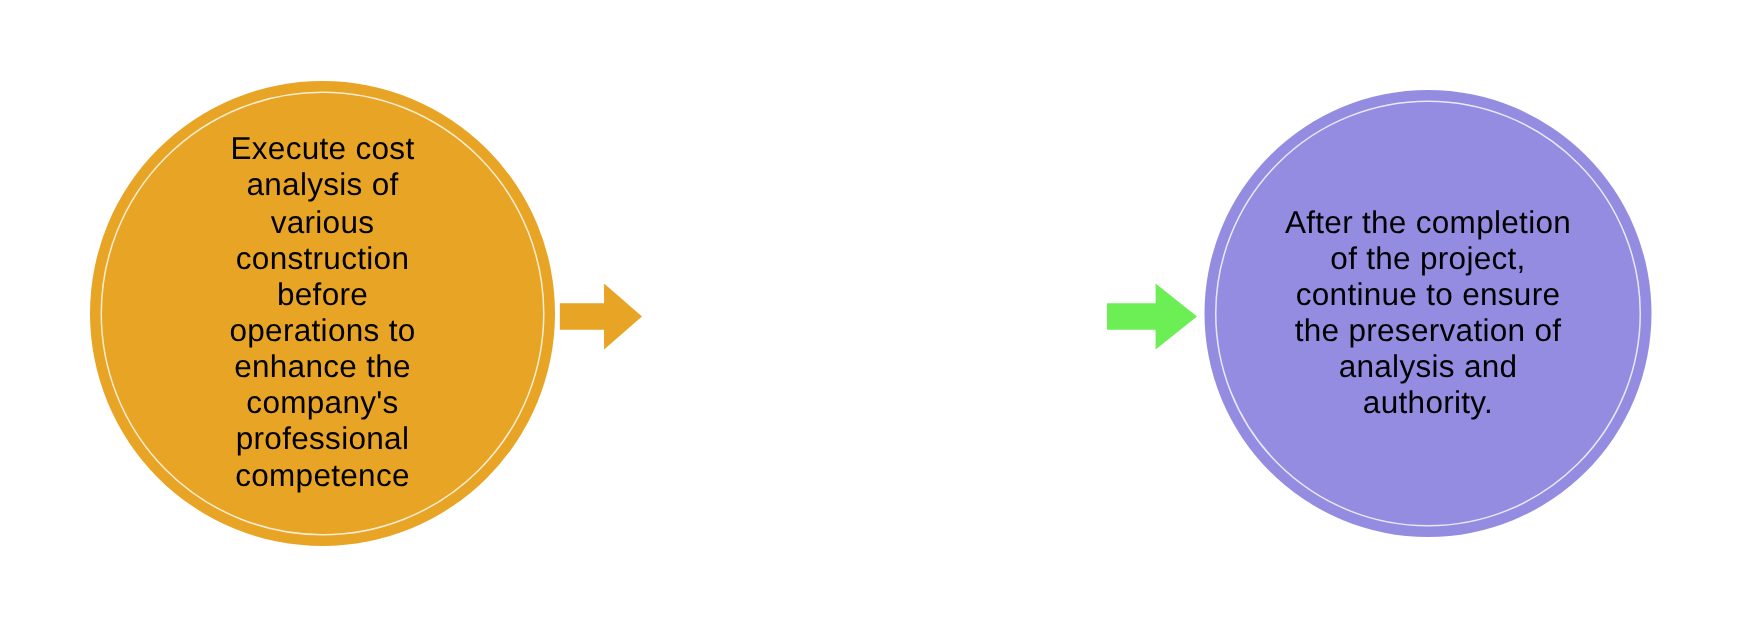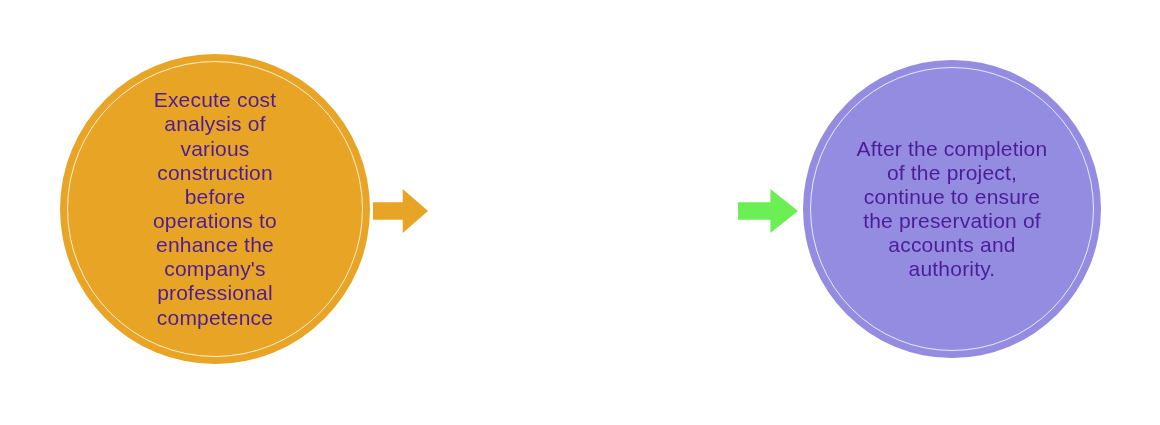--- a/index.html
+++ b/index.html
@@ -22,21 +22,21 @@
     
     .circle::after {
       content: "";
       position: absolute;
       inset: 7px;
       border-radius: 50%;
       border: 1.5px solid rgba(255, 255, 255, 0.8);
       pointer-events: none;
     }
     .circle-text {
-      color: #4c1d95;
+      color: #000000;
       font-size: 21px;
       line-height: 1.15;
       letter-spacing: 0.2px;
       display: inline-block;
     }
     .c1 { left: 60px;  top: 54px; width: 310px; height: 310px; }
     .c2 { left: 429px; top: 63px; width: 302px; height: 302px; }
     .c3 { left: 803px; top: 60px; width: 298px; height: 298px; }
     .t1 { max-width: 160px; }
     .t2 { max-width: 172px; }
@@ -56,16 +56,16 @@
   <div class="circle c1" style="background: rgb(232, 164, 36);">
     <span class="circle-text t1">Execute cost analysis of various construction before operations to enhance the company's professional competence</span>
   </div>
 
   <div class="arrow a1" style="background: rgb(232, 164, 36);"></div>
 
 
   <div class="arrow a2" style="background: rgb(107, 239, 85);"></div>
 
   <div class="circle c3" style="background: rgb(147, 140, 225);">
-    <span class="circle-text t3">After the completion of the project, continue to ensure the preservation of accounts and authority.</span>
+    <span class="circle-text t3">After the completion of the project, continue to ensure the preservation of analysis and authority.</span>
   </div>
 
 </div>
 
 </body></html>

